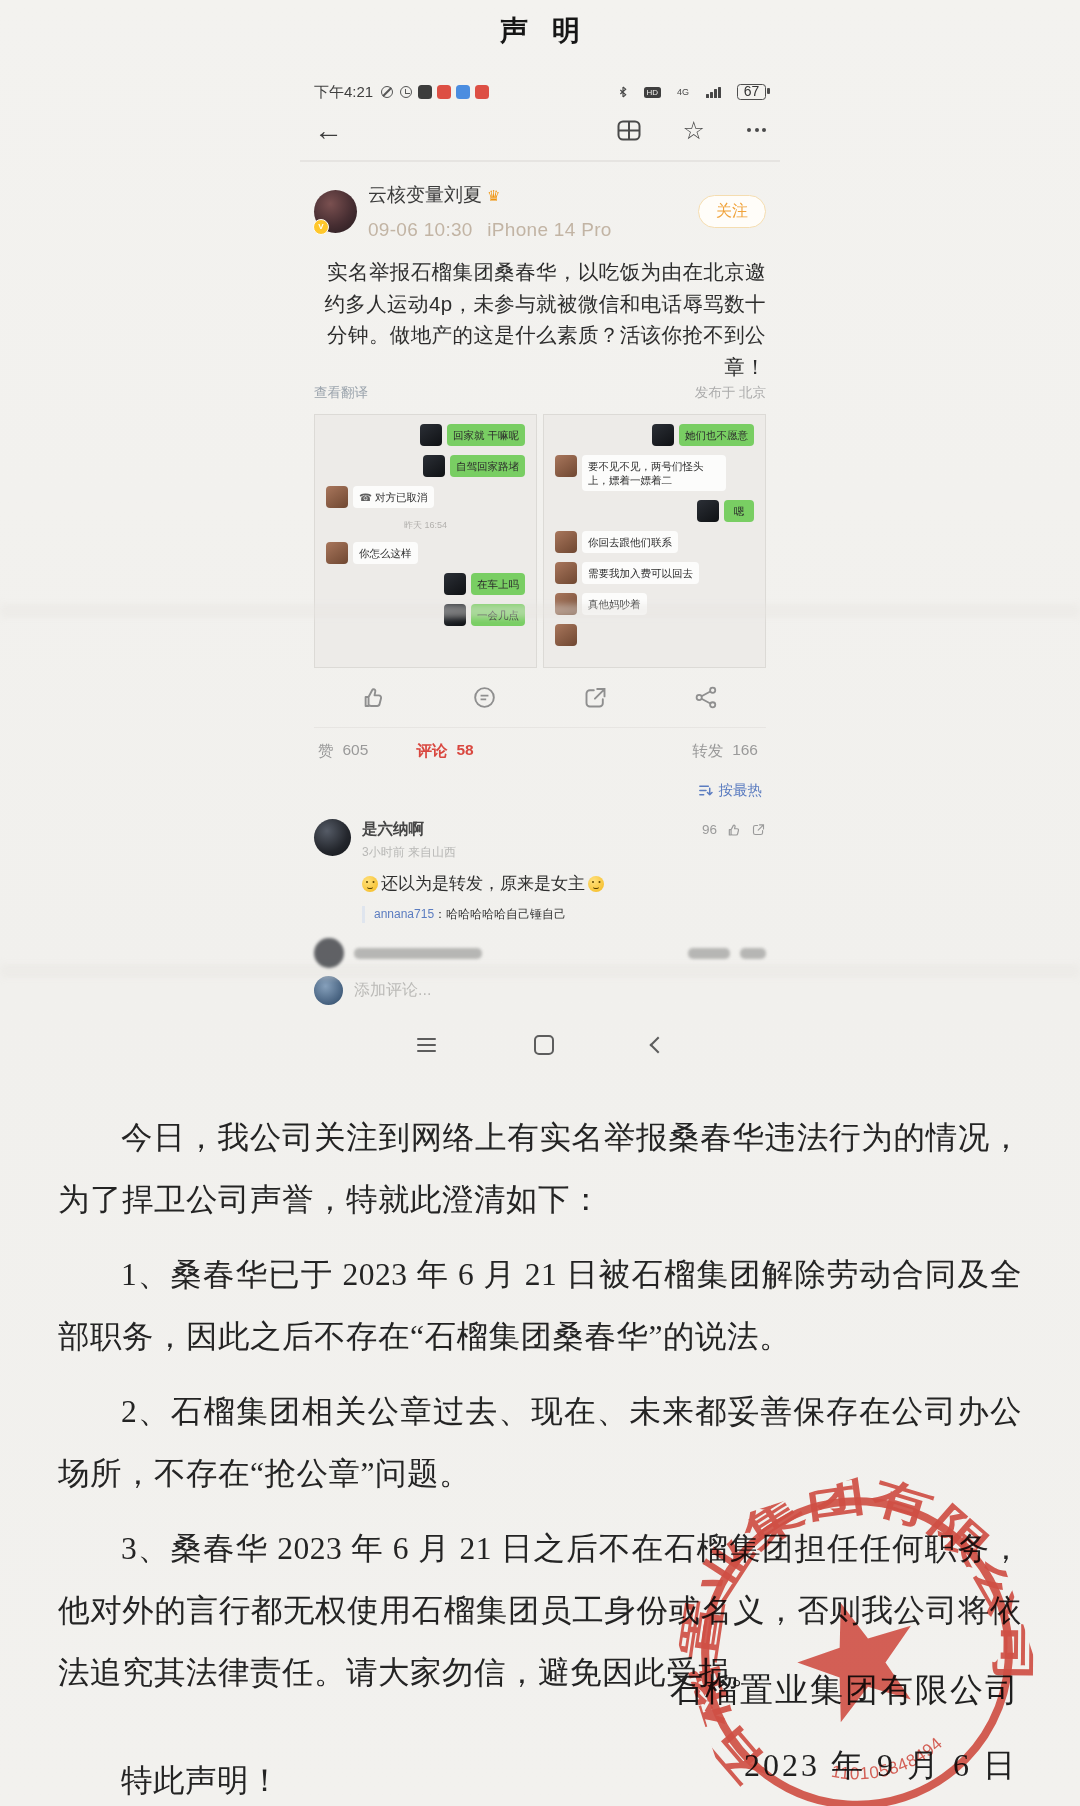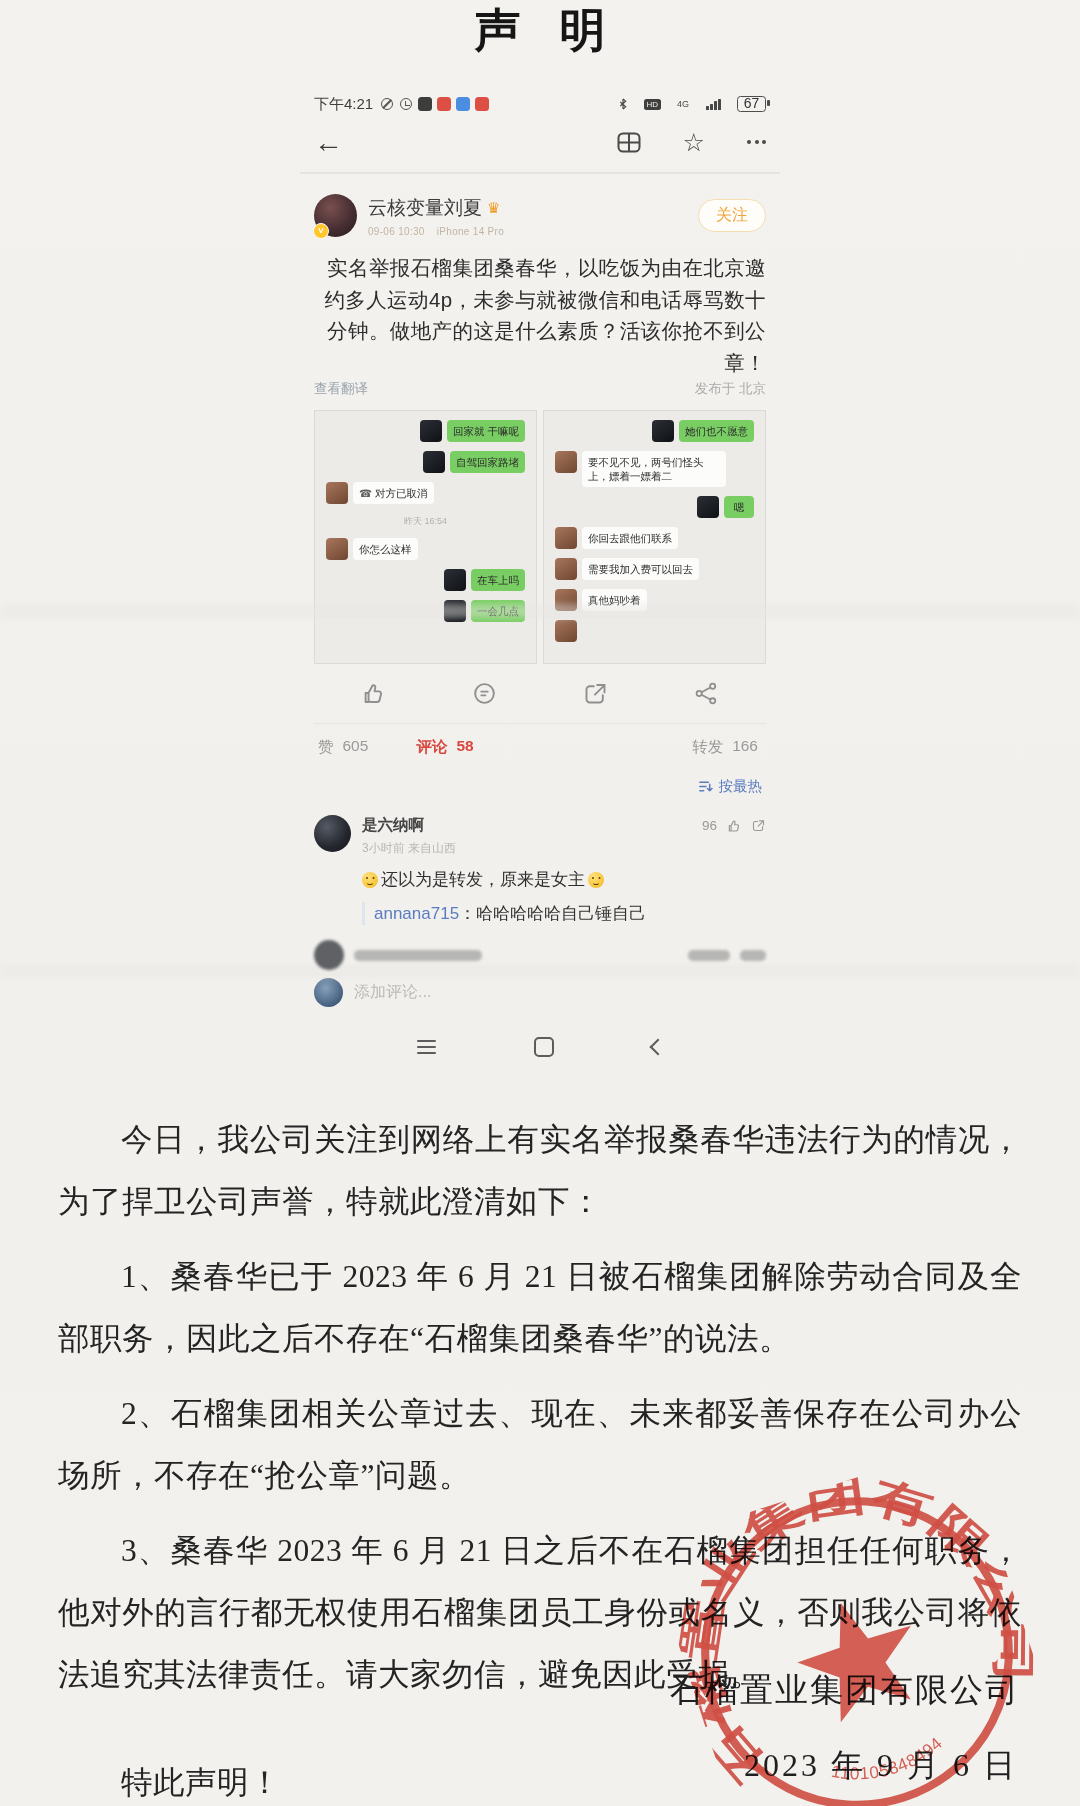--- a/index.html
+++ b/index.html
@@ -1,20 +1,20 @@
 <!DOCTYPE html>
 <html><head>
 <meta charset="utf-8">
 <style>
   html,body{margin:0;padding:0;background:#d8d6d2;}
   .page{position:relative;width:1080px;height:1806px;margin:0 auto;overflow:hidden;
         background:linear-gradient(180deg,#f3f2ef 0%,#f1f0ed 55%,#f2f1ee 100%);
         font-family:"Liberation Serif",serif;color:#2a2a2a;}
   
-  .doc-title{padding-top:0;text-align:center;font-size:46px;font-weight:bold;color:#161616;
+  .doc-title{padding-top:12px;text-align:center;font-size:28px;font-weight:bold;color:#161616;
              letter-spacing:0.85em;text-indent:0.85em;}
   
   .phone{width:452px;margin:30px auto 0;font-family:"Liberation Sans","DejaVu Sans",sans-serif;color:#3c3c3c;}
   .status-row{display:flex;align-items:center;height:24px;font-size:15px;color:#3f3f3f;}
   .s-icons{display:flex;align-items:center;gap:5px;margin-left:7px;}
   .gicon{width:14px;height:14px;display:inline-block;position:relative;}
   .mute::before{content:"";position:absolute;inset:1px;border:1.6px solid #555;border-radius:50%;}
   .mute::after{content:"";position:absolute;left:1px;top:6px;width:12px;height:1.6px;background:#555;transform:rotate(-45deg);}
   .alarm::before{content:"";position:absolute;inset:1px;border:1.6px solid #555;border-radius:50%;}
   .alarm::after{content:"";position:absolute;left:6px;top:4px;width:3.5px;height:4px;border-left:1.6px solid #555;border-bottom:1.6px solid #555;}
@@ -43,21 +43,21 @@
   
   .post-header{display:flex;align-items:center;margin-top:20px;}
   .avatar{width:43px;height:43px;border-radius:50%;flex:none;position:relative;
           background:radial-gradient(circle at 38% 32%,#7a5050 0%,#472e32 55%,#241a1e 100%);}
   .v-badge{position:absolute;left:-1px;bottom:-2px;width:14px;height:14px;border-radius:50%;background:#ffc72c;
            border:1.5px solid #fdfcf9;color:#fff;font-size:8px;line-height:14px;text-align:center;font-weight:bold;}
   .ph-meta{margin-left:11px;}
   .ph-name{display:flex;align-items:center;gap:5px;font-size:19px;font-weight:normal;color:#3a3a3a;}
   .crown{color:#f0950f;font-size:15px;line-height:1;}
   .crown::before{content:"\265B";}
-  .ph-sub{font-size:10px;color:#c2b4a4;margin-top:5px;letter-spacing:.3px;}
+  .ph-sub{font-size:19px;color:#c2b4a4;margin-top:11px;letter-spacing:.3px;}
   .follow-btn{margin-left:auto;border:1.5px solid #f5ddb0;background:#fffdf9;color:#f0a33c;
               font-size:16px;padding:5px 17px;border-radius:18px;}
   .post-text{margin-top:15px;font-size:20.5px;line-height:31.5px;color:#2d2d2d;letter-spacing:.4px;text-align:right;}
   .post-meta-row{display:flex;margin-top:2px;font-size:13.5px;}
   .translate{color:#9aa3ac;}
   .loc{margin-left:auto;color:#ababab;}
   
   .chat-wrap{display:flex;gap:6px;margin-top:12px;}
   .chat-panel{flex:1;background:#edebe8;border:1px solid #dcdad6;padding:9px 11px;height:234px;overflow:hidden;}
   .msg{display:flex;align-items:flex-start;gap:5px;margin-bottom:9px;}
@@ -94,21 +94,21 @@
   .c-name{font-size:15.5px;font-weight:bold;color:#454545;}
   .c-likes{margin-left:auto;display:flex;align-items:center;gap:9px;color:#9a9a9a;font-size:13.5px;}
   .c-meta{font-size:12px;color:#b8b8b6;margin-top:4px;}
   .c-text{display:flex;align-items:center;gap:3px;font-size:17px;color:#2e2e2e;margin-top:11px;}
   .emoji{width:16px;height:16px;border-radius:50%;display:inline-block;position:relative;flex:none;
          background:radial-gradient(circle at 35% 30%,#ffe07a,#f4b91e);}
   .emoji::before{content:"";position:absolute;left:3.5px;top:5px;width:2.6px;height:2.6px;border-radius:50%;
          background:#5a4300;box-shadow:6.5px 0 0 #5a4300;}
   .emoji::after{content:"";position:absolute;left:4.5px;bottom:3px;width:6.5px;height:3.5px;
          border-bottom:1.6px solid #5a4300;border-radius:50%;}
-  .c-reply{margin-top:11px;border-left:3px solid #dfe5ee;padding-left:9px;font-size:17px;color:#333;}
+  .c-reply{margin-top:11px;border-left:3px solid #dfe5ee;padding-left:9px;font-size:12px;color:#333;}
   .c-reply .u{color:#5b7cc0;}
   
   .partial-row{display:flex;align-items:center;gap:10px;margin-top:15px;filter:blur(1.6px);opacity:.7;}
   .p-avatar{width:30px;height:30px;border-radius:50%;background:#23262c;flex:none;}
   .pbar{height:11px;border-radius:5px;background:#9e9e9c;}
   .pb1{width:128px;} .pb2{width:42px;margin-left:auto;} .pb3{width:26px;}
   .add-row{display:flex;align-items:center;gap:11px;margin-top:8px;}
   .a-avatar{width:29px;height:29px;border-radius:50%;flex:none;
             background:radial-gradient(circle at 40% 35%,#86a0bb,#45607e 70%,#2c415a);}
   .a-text{color:#bbbab7;font-size:16px;}

